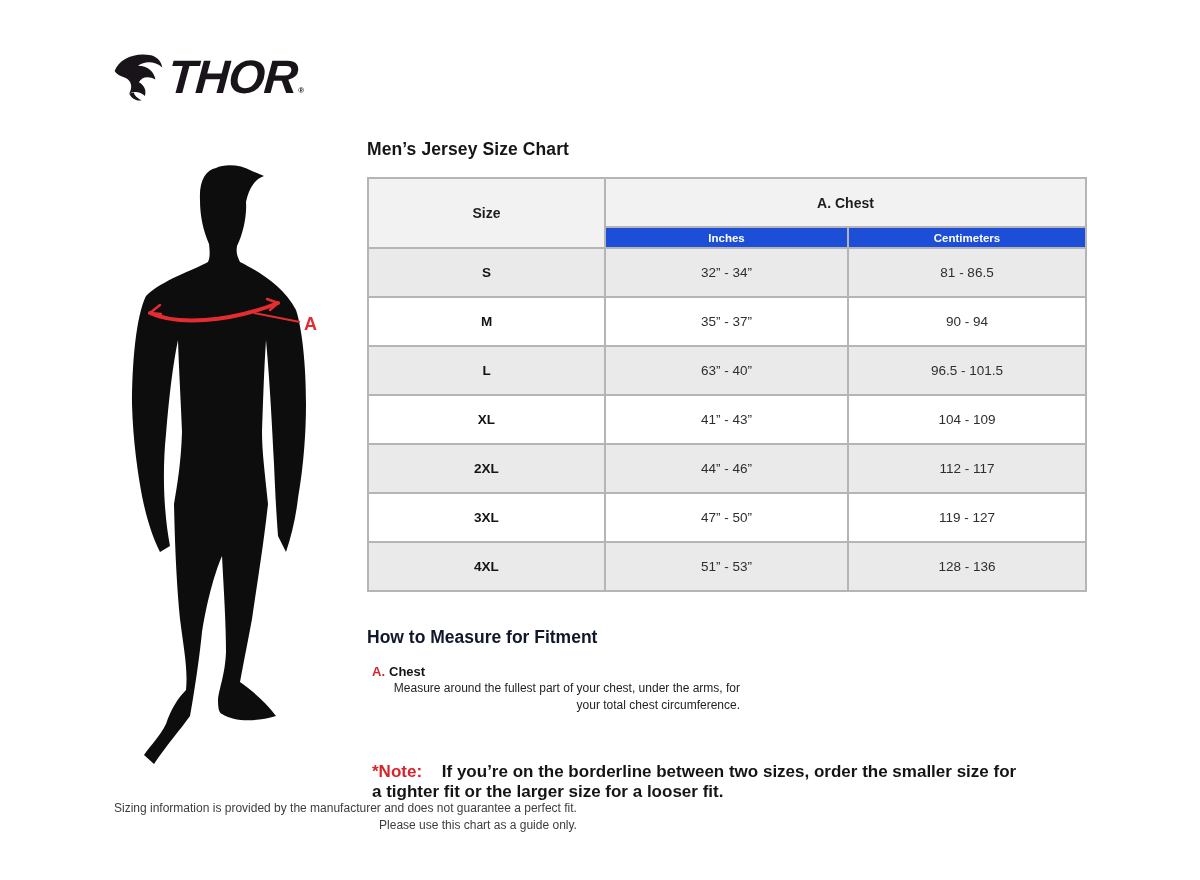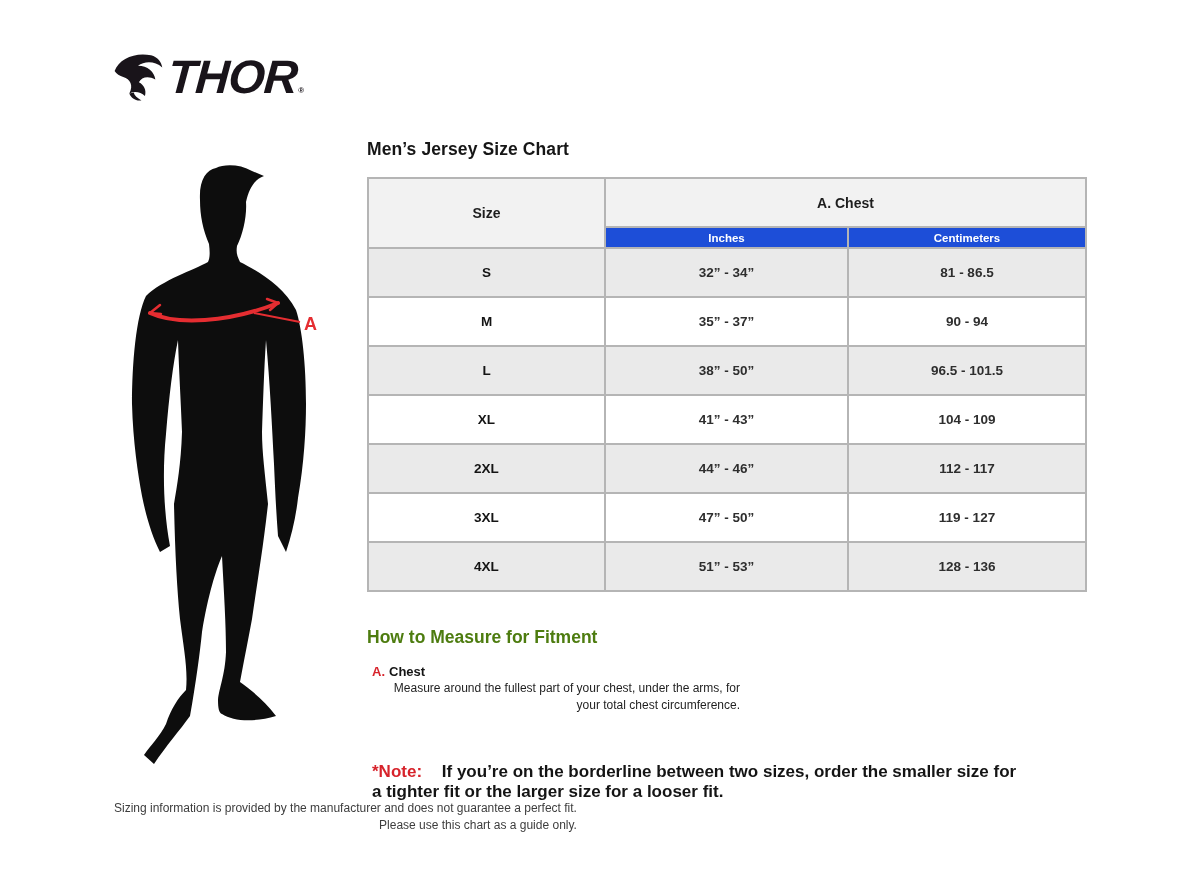--- a/index.html
+++ b/index.html
@@ -21,26 +21,26 @@
   h1.chart-title { font-size:17.5px; font-weight:bold; color:#161616; margin:0 0 17px 0; letter-spacing:0.1px; }
 
   table.size-table { width:718px; border-collapse:collapse; table-layout:fixed; }
   .size-table th, .size-table td { border:2px solid #b5b5b5; text-align:center; vertical-align:middle; }
   .col-size { width:237px; }
   .col-in   { width:243px; }
   .col-cm   { width:238px; }
   .size-head { background:#f2f2f2; font-size:14px; font-weight:bold; color:#1d1d1d; }
   .group-head { background:#f2f2f2; font-size:14px; font-weight:bold; color:#1d1d1d; height:49px; }
   .subhead td { background:#1d4ed8; color:#ffffff; font-weight:bold; font-size:11.5px; height:21px; padding:0; }
-  .size-table tbody td { height:49px; font-size:13.5px; color:#2e2e2e; background:#ffffff;font-weight:bold; }
+  .size-table tbody td { height:49px; font-size:13.5px; color:#2e2e2e; background:#ffffff; }
   .size-table tbody td.c-size { font-weight:bold; color:#141414; }
   .size-table tbody tr:nth-child(odd) td { background:#eaeaea; }
 
   
-  h2.howto-title { font-size:17.5px; font-weight:bold; color:#4d7c0f; margin:35px 0 16px 0; }
+  h2.howto-title { font-size:17.5px; font-weight:bold; color:#0f172a; margin:35px 0 16px 0; }
   .measure-item { margin-left:5px; }
   .measure-label { font-size:13px; font-weight:bold; color:#141414; }
   .measure-letter { color:#d7232b; margin-right:4px; }
   .measure-desc { font-size:12px; line-height:1.45; color:#1f1f1f; width:368px; margin-top:1px;text-align:right; }
   .note-row { margin:47px 0 0 5px; font-size:17px; font-weight:bold; }
   .note-label { color:#d7232b; margin-right:15px; }
   .note-text { color:#141414; }
 
   
   .footer { position:absolute; left:114px; top:800px; font-size:12px; color:#3d3d3d; line-height:1.4;text-align:right; }
@@ -139,21 +139,21 @@
           <td>32” - 34”</td>
           <td>81 - 86.5</td>
         </tr>
         <tr>
           <td class="c-size">M</td>
           <td>35” - 37”</td>
           <td>90 - 94</td>
         </tr>
         <tr>
           <td class="c-size">L</td>
-          <td>38” - 50”</td>
+          <td>63” - 40”</td>
           <td>96.5 - 101.5</td>
         </tr>
         <tr>
           <td class="c-size">XL</td>
           <td>41” - 43”</td>
           <td>104 - 109</td>
         </tr>
         <tr>
           <td class="c-size">2XL</td>
           <td>44” - 46”</td>

